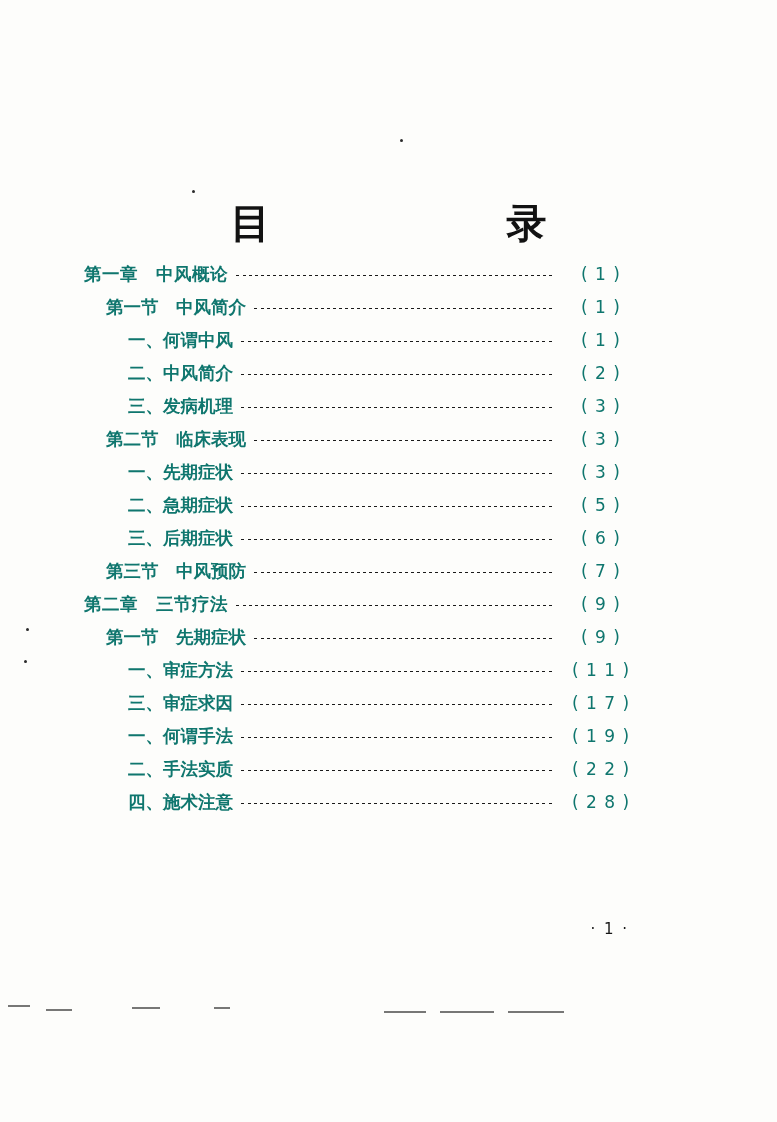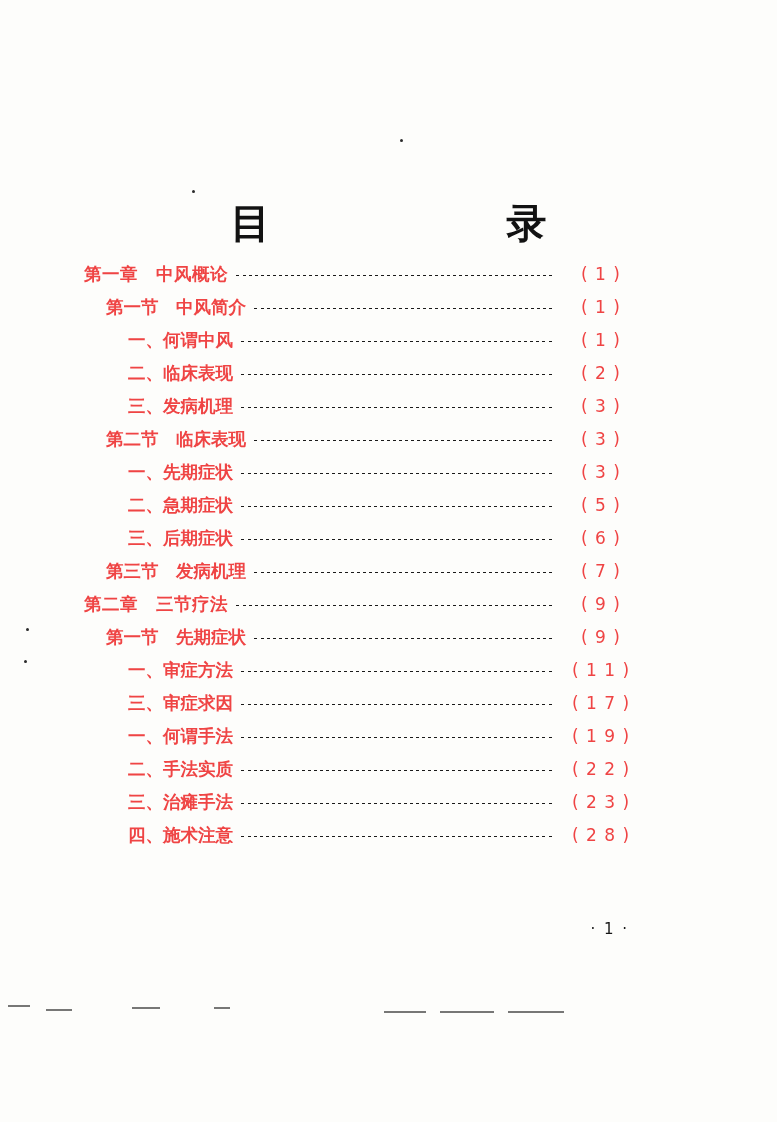--- a/index.html
+++ b/index.html
@@ -63,21 +63,21 @@
     left: 84px;
     top: 262px;
     width: 560px;
   }
 
   .toc-row {
     display: flex;
     align-items: baseline;
     height: 33px;
     font-size: 17.5px;
-    color: #ef4444;
+    color: #0f766e;
     white-space: nowrap;
   }
 
   .toc-row .label {
     font-family: "DejaVu Sans", "Liberation Sans", sans-serif;
   }
   .toc-row.level-chapter .label {
     font-weight: bold;
     letter-spacing: 0.5px;
   }
@@ -163,21 +163,21 @@
         <span class="label">第一节　中风简介</span>
         <span class="leader"></span>
         <span class="pagenum">( 1 )</span>
       </div>
       <div class="toc-row level-item">
         <span class="label">一、何谓中风</span>
         <span class="leader"></span>
         <span class="pagenum">( 1 )</span>
       </div>
       <div class="toc-row level-item">
-        <span class="label">二、临床表现</span>
+        <span class="label">二、中风简介</span>
         <span class="leader"></span>
         <span class="pagenum">( 2 )</span>
       </div>
       <div class="toc-row level-item">
         <span class="label">三、发病机理</span>
         <span class="leader"></span>
         <span class="pagenum">( 3 )</span>
       </div>
       <div class="toc-row level-section">
         <span class="label">第二节　临床表现</span>
@@ -193,21 +193,21 @@
         <span class="label">二、急期症状</span>
         <span class="leader"></span>
         <span class="pagenum">( 5 )</span>
       </div>
       <div class="toc-row level-item">
         <span class="label">三、后期症状</span>
         <span class="leader"></span>
         <span class="pagenum">( 6 )</span>
       </div>
       <div class="toc-row level-section">
-        <span class="label">第三节　发病机理</span>
+        <span class="label">第三节　中风预防</span>
         <span class="leader"></span>
         <span class="pagenum">( 7 )</span>
       </div>
       <div class="toc-row level-chapter">
         <span class="label">第二章　三节疗法</span>
         <span class="leader"></span>
         <span class="pagenum">( 9 )</span>
       </div>
       <div class="toc-row level-section">
         <span class="label">第一节　先期症状</span>
@@ -226,25 +226,20 @@
       </div>
       <div class="toc-row level-item">
         <span class="label">一、何谓手法</span>
         <span class="leader"></span>
         <span class="pagenum">( 1 9 )</span>
       </div>
       <div class="toc-row level-item">
         <span class="label">二、手法实质</span>
         <span class="leader"></span>
         <span class="pagenum">( 2 2 )</span>
-      </div>
-      <div class="toc-row level-item">
-        <span class="label">三、治瘫手法</span>
-        <span class="leader"></span>
-        <span class="pagenum">( 2 3 )</span>
       </div>
       <div class="toc-row level-item">
         <span class="label">四、施术注意</span>
         <span class="leader"></span>
         <span class="pagenum">( 2 8 )</span>
       </div>
     </div>
 
   <div class="folio">· 1 ·</div>
 

